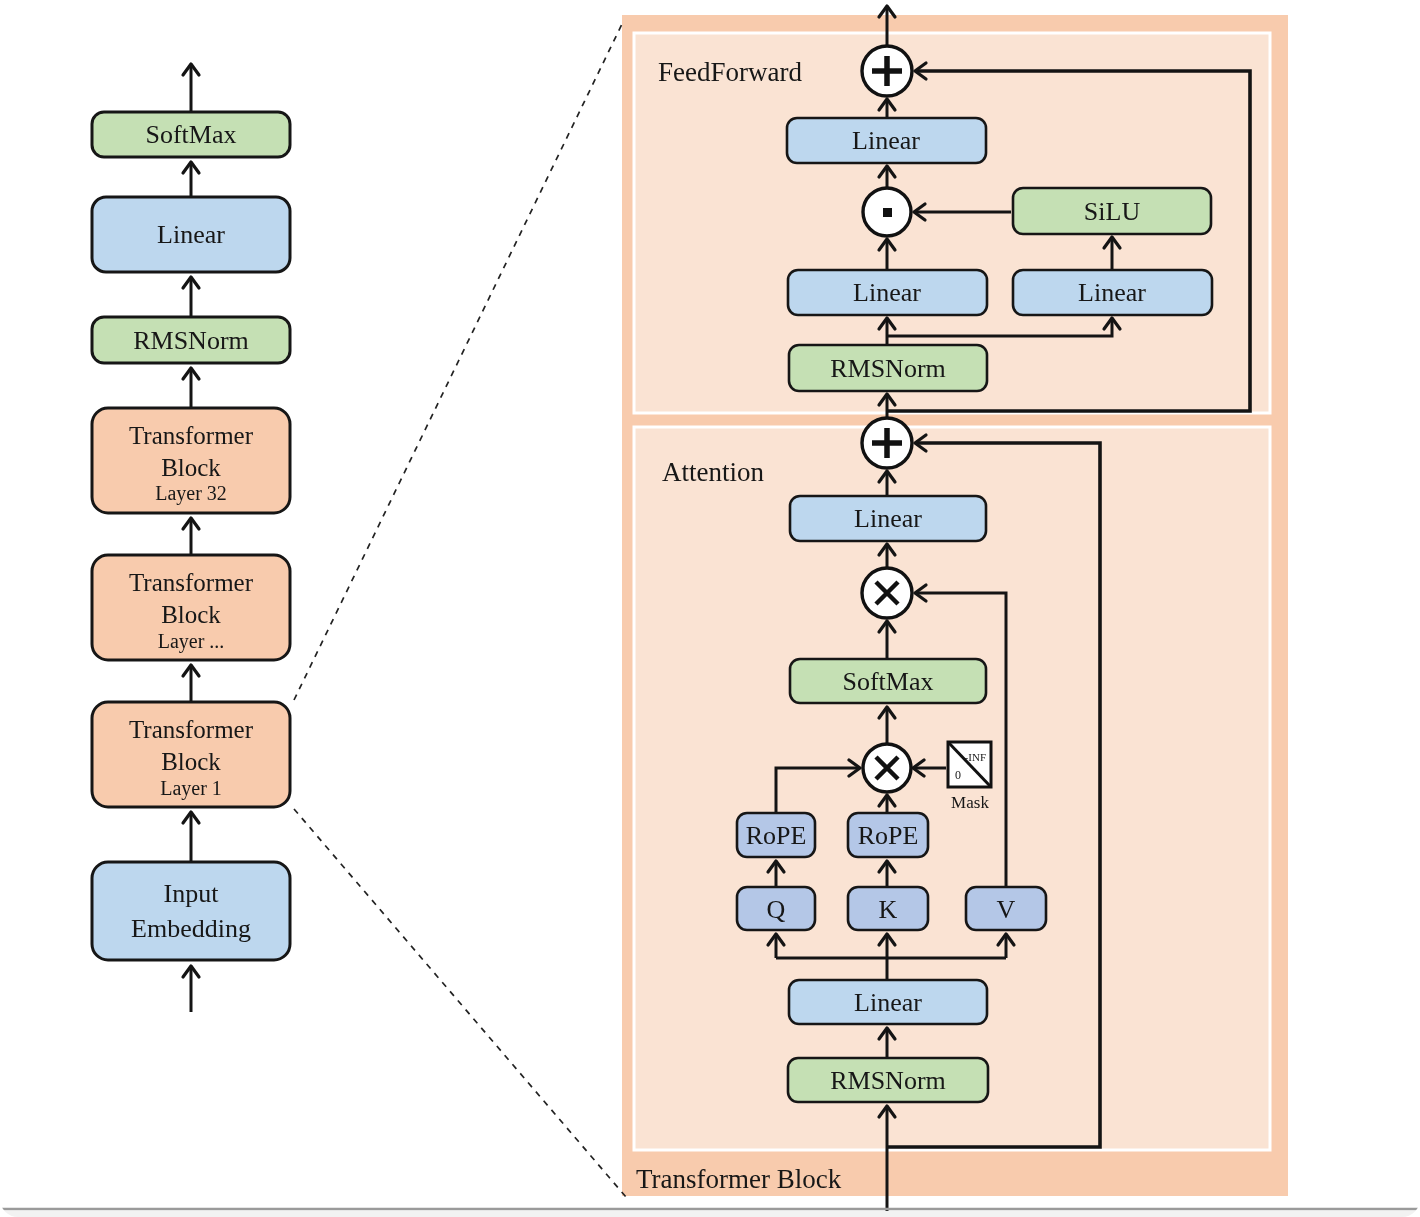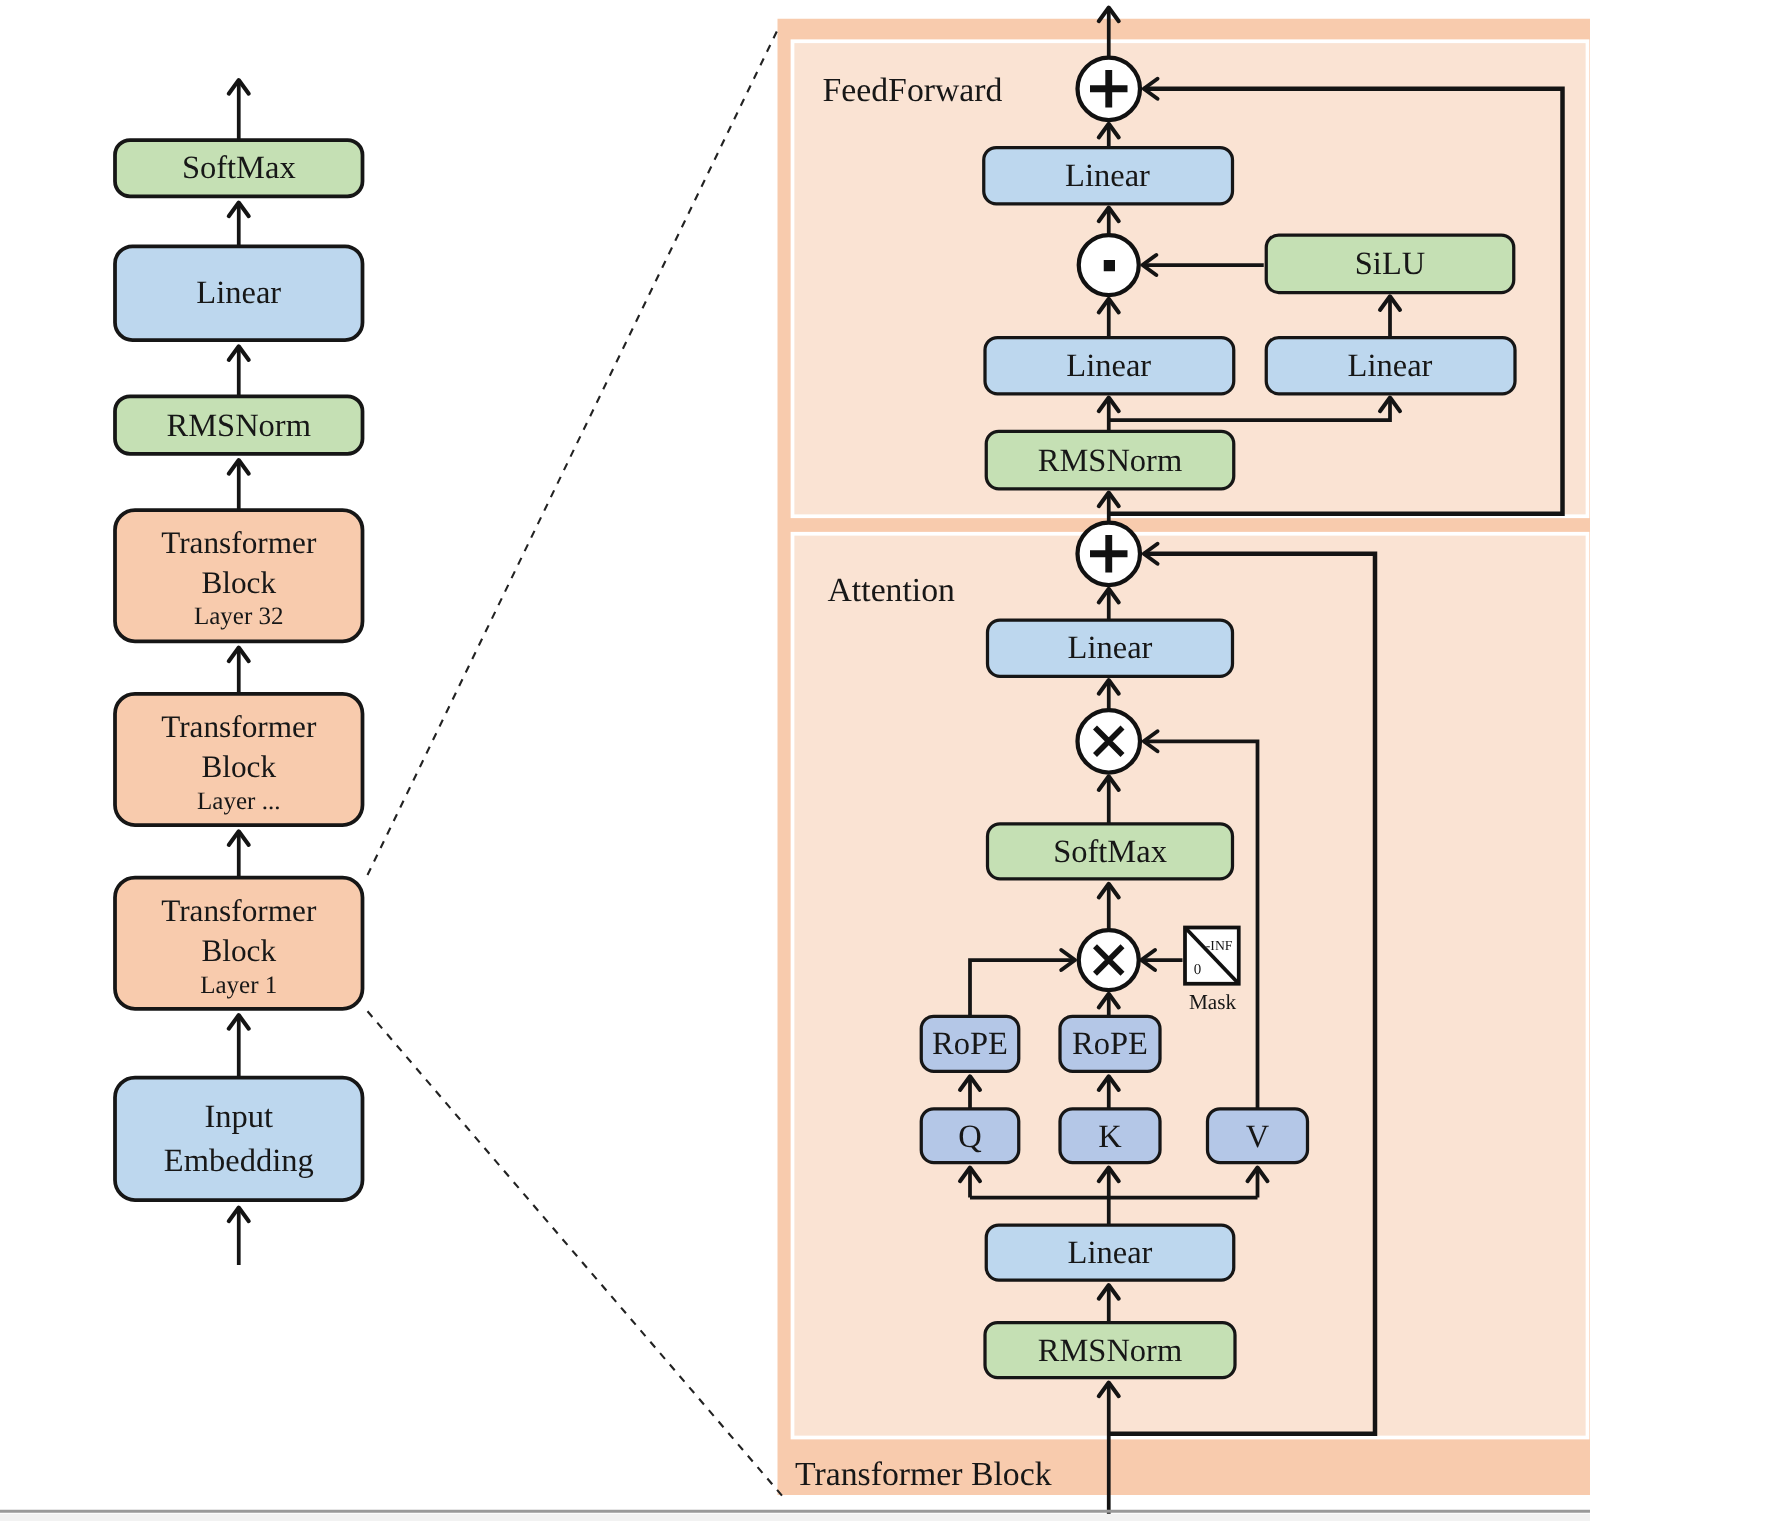--- a/index.html
+++ b/index.html
@@ -1,16 +1,16 @@
 <!DOCTYPE html>
 <html><head>
 <meta charset="utf-8">
 <style>
   html,body{margin:0;padding:0;background:#ffffff;}
-  .canvas{position:relative;width:1272px;height:1217px;background:#ffffff;overflow:hidden;}
+  .canvas{position:relative;width:1420px;height:1217px;background:#ffffff;overflow:hidden;border-radius:18px;}
   svg{display:block;}
   text{font-family:"Liberation Serif","DejaVu Serif",serif;fill:#171717;}
   .nlabel{font-size:26px;text-anchor:middle;dominant-baseline:central;}
   .nlabel--small{font-size:20px;}
   .nlabel--block{font-size:25px;}
   .section-label{font-size:27px;dominant-baseline:central;}
   .node{stroke:#161616;stroke-width:2.6;}
   .node--thick{stroke-width:3;}
   .circle-op{fill:#ffffff;stroke:#111111;stroke-width:3.4;}
   .op-stroke{stroke:#111111;fill:none;}

